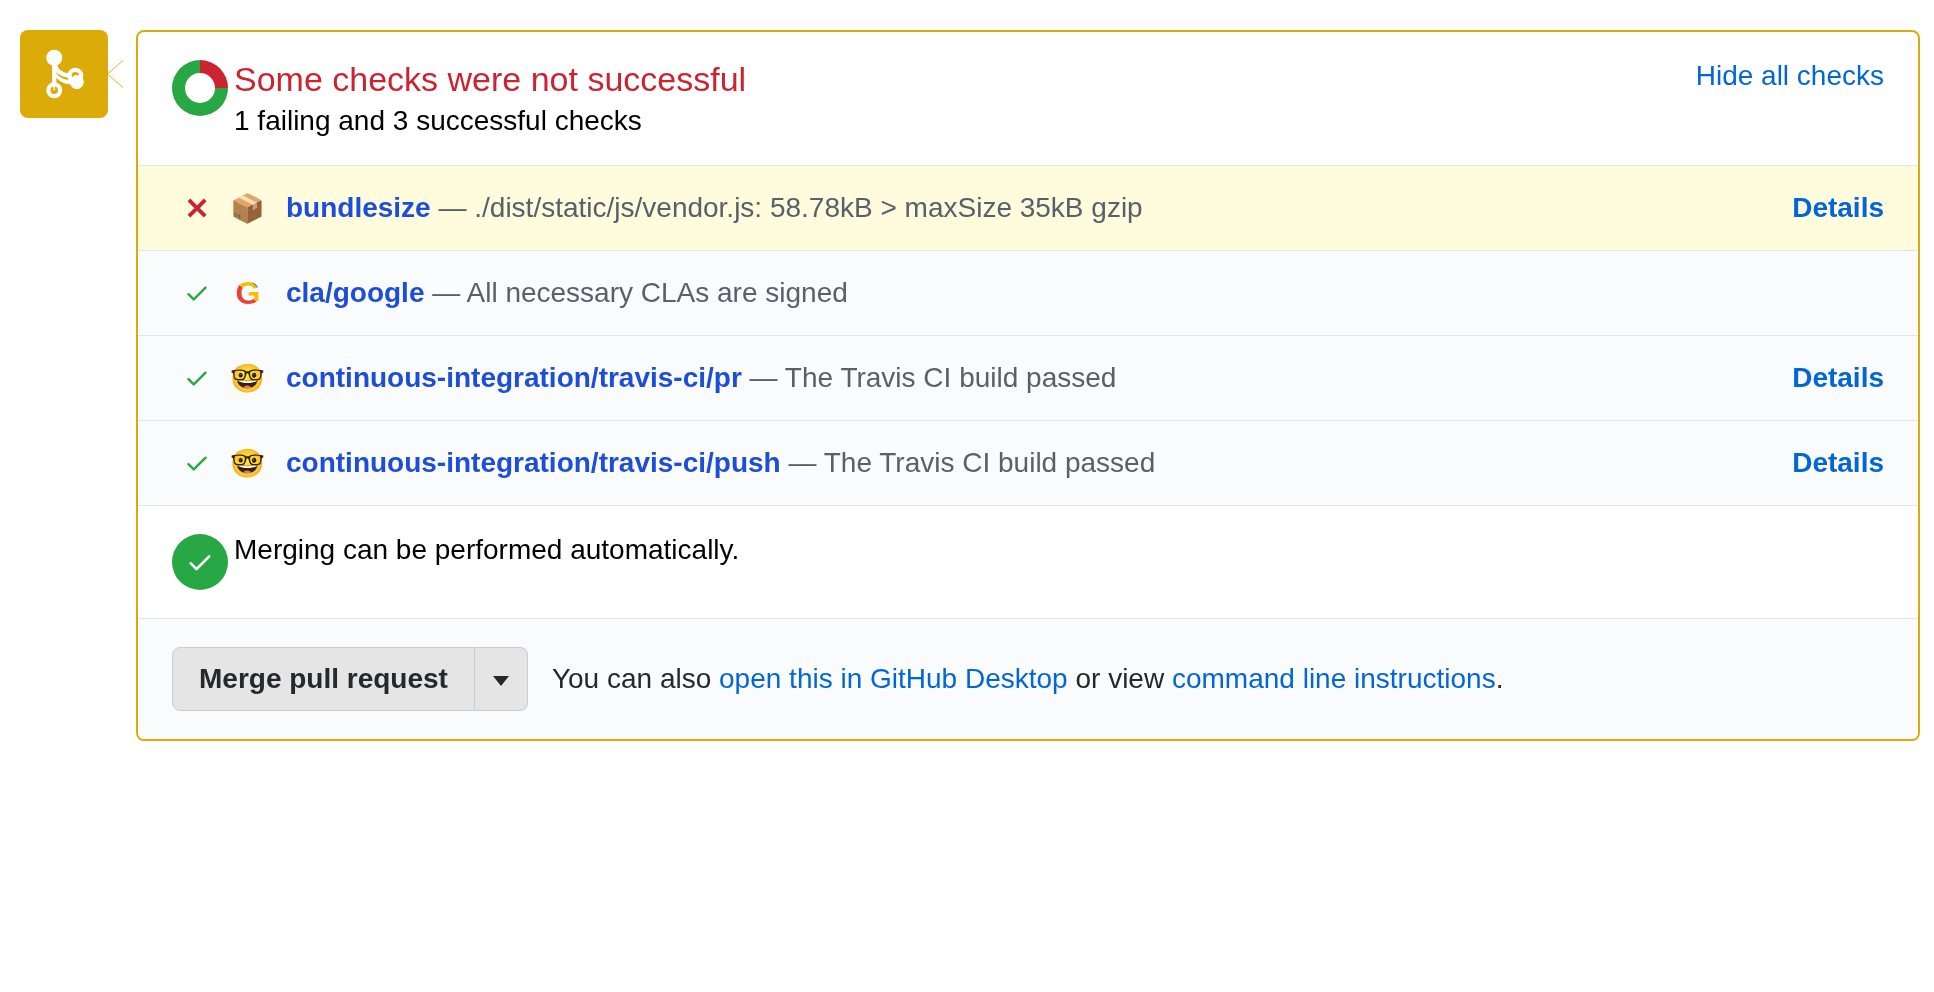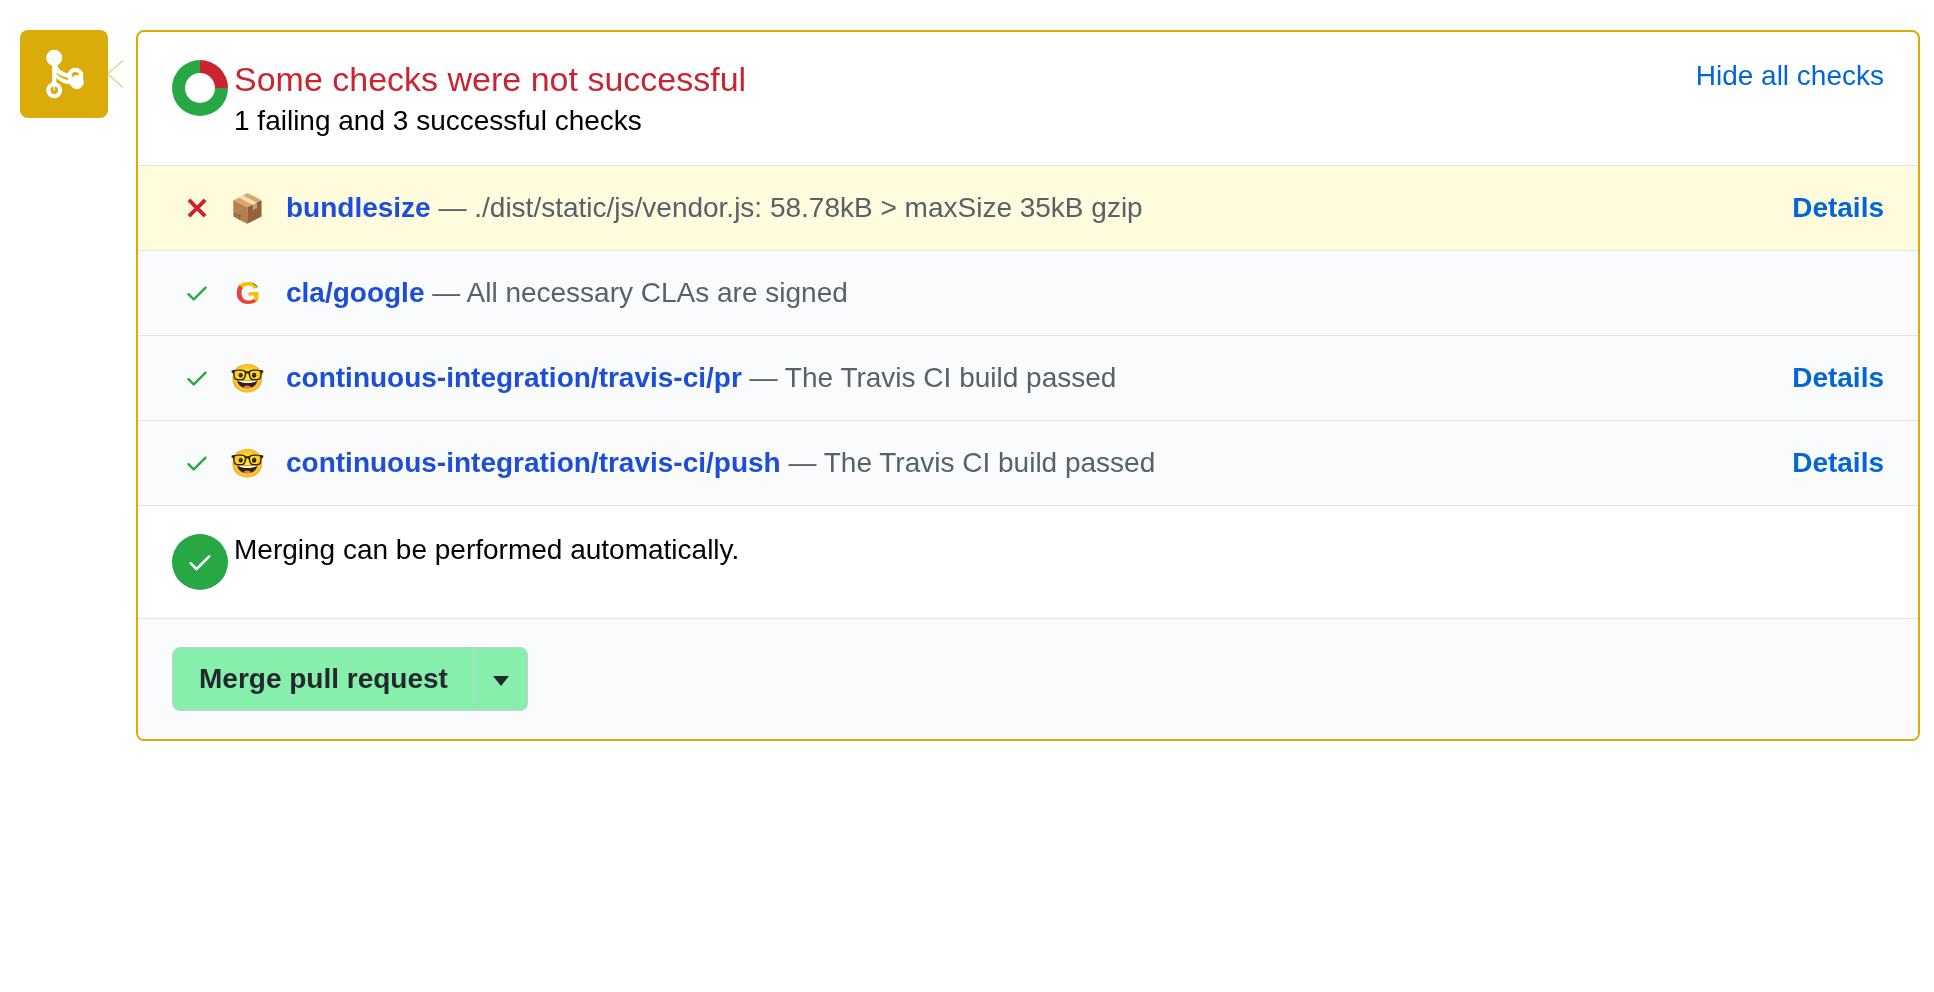--- a/index.html
+++ b/index.html
@@ -137,21 +137,21 @@
     display: flex;
     align-items: center;
     font-size: 28px;
     color: #24292e;
   }
   .btn-group {
     display: inline-flex;
     margin-right: 24px;
   }
   .btn {
-    background: #86efac;
+    background: #e5e5e5;
     border: 1px solid #c9ccd1;
     padding: 14px 26px;
     font-size: 28px;
     font-weight: 600;
     color: #24292e;
     cursor: pointer;
     line-height: 1.2;
   }
   .btn-main { border-radius: 8px 0 0 8px; }
   .btn-caret {
@@ -261,16 +261,19 @@
       </div>
     </div>
 
     <div class="merge-footer">
       <div class="btn-group">
         <button class="btn btn-main">Merge pull request</button>
         <button class="btn btn-caret">
           <span class="caret-down"></span>
         </button>
       </div>
+      <div class="footer-text">
+        <span>You can also </span><a href="#">open this in GitHub Desktop</a><span> or view </span><a href="#">command line instructions</a><span>.</span>
+      </div>
     </div>
 
   </div>
 </div>
 
 </body></html>

